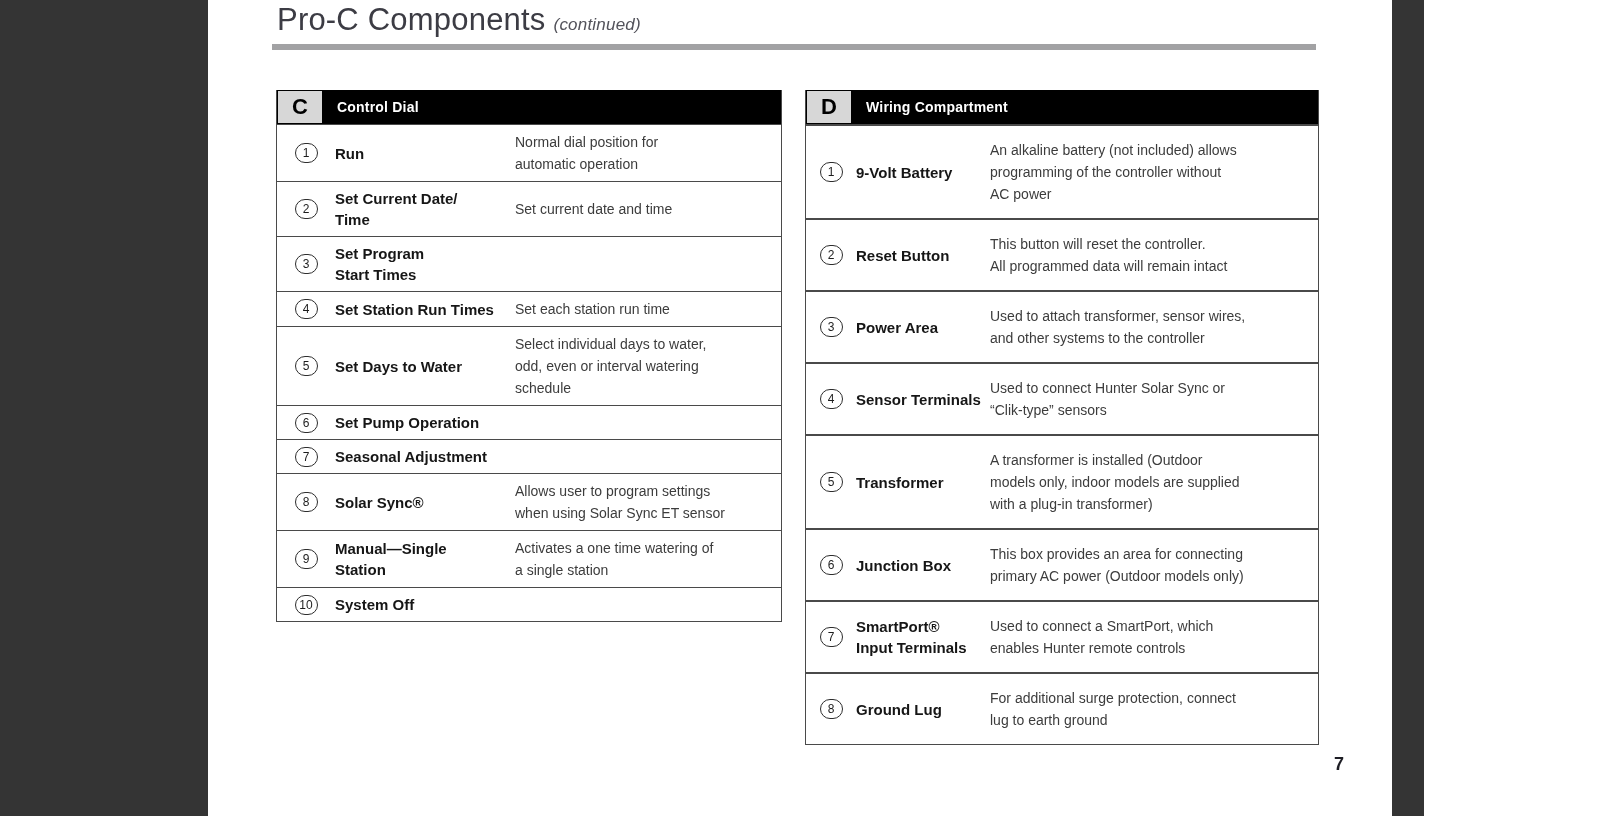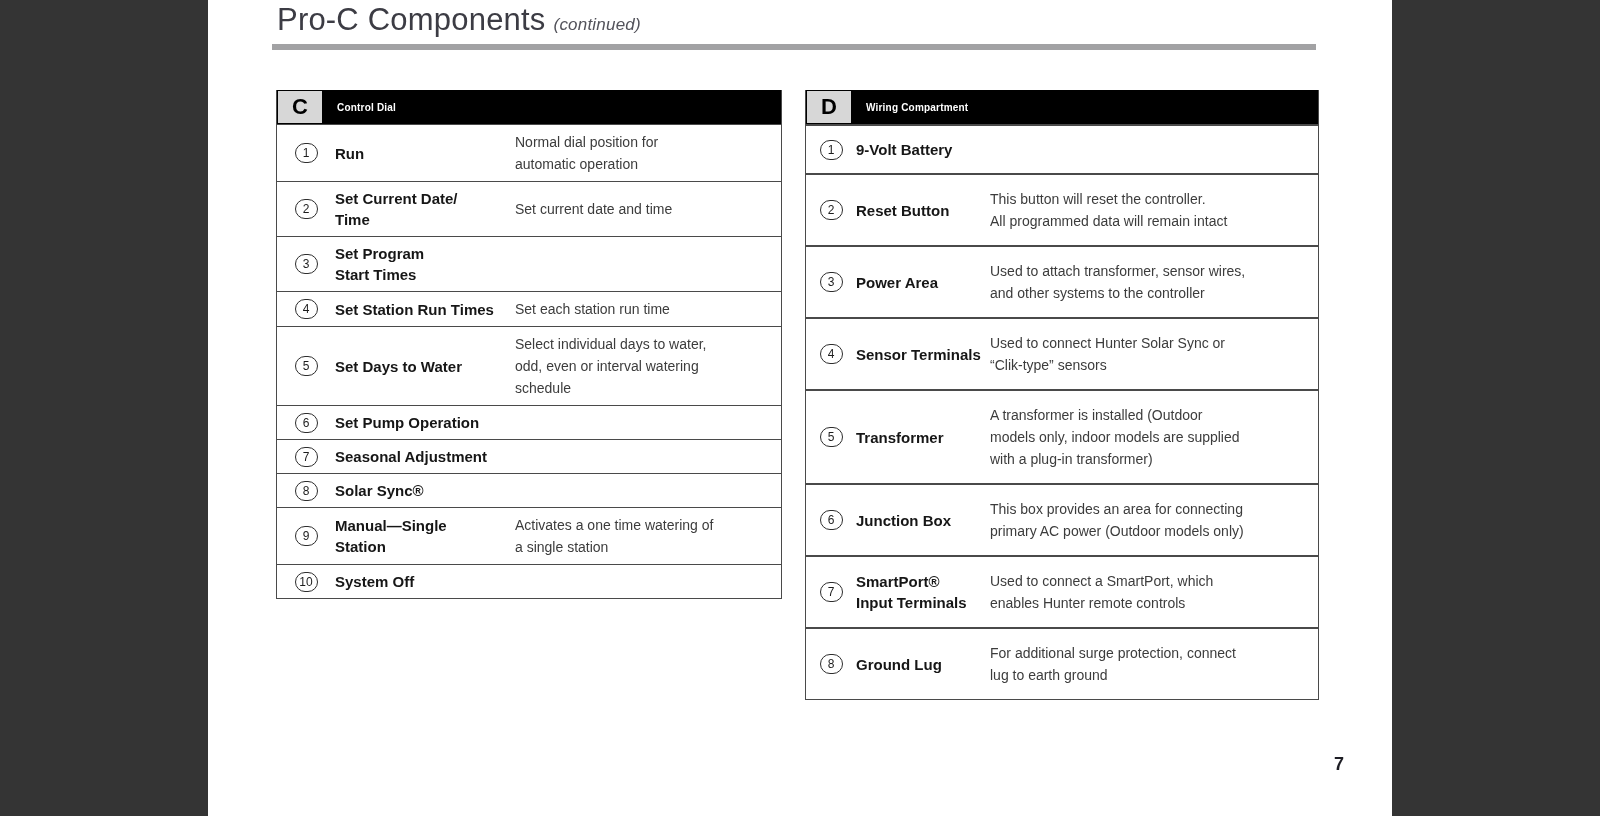--- a/index.html
+++ b/index.html
@@ -1,17 +1,17 @@
 <!DOCTYPE html>
 <html><head>
 <meta charset="utf-8">
 <style>
   html,body{margin:0;padding:0;background:#ffffff;}
   #page{
-    position:relative;width:1600px;height:816px;overflow:hidden;background:#ffffff;
+    position:relative;width:1424px;height:816px;overflow:hidden;background:#ffffff;
     font-family:"Liberation Sans","DejaVu Sans",sans-serif;
   }
   .side-panel{position:absolute;top:0;height:816px;width:208px;background:#343434;}
   #side-left{left:0;}
   #side-right{left:1392px;}
 
   .doc-title{
     position:absolute;left:277px;top:2px;
     font-size:31px;font-weight:300;color:#3c3c44;letter-spacing:0.2px;
     white-space:nowrap;
@@ -24,21 +24,21 @@
   #table-c{left:276px;width:504px;}
   #table-d{left:805px;width:512px;}
 
   .thead{display:flex;align-items:stretch;height:34px;background:#000000;}
   .letter-box{
     width:44px;margin:1px;background:#d7d7d7;color:#000000;
     display:flex;align-items:center;justify-content:center;
     font-size:22px;font-weight:700;
   }
   .thead-title{display:flex;align-items:center;margin-left:14px;color:#ffffff;
-    font-size:10px;font-weight:700;letter-spacing:0.2px;}
+    font-size:14px;font-weight:700;letter-spacing:0.2px;}
 
   .trow{display:flex;align-items:center;}
   #table-c .trow{padding:6px 0;border-top:1px solid #4a4a4a;}
   #table-c .trow:first-of-type{border-top:none;}
   #table-d .trow{padding:13px 0;border-top:2px solid #4a4a4a;}
   #table-d .trow:first-of-type{border-top:none;}
 
   .cell-num{display:flex;justify-content:center;flex:none;}
   #table-c .cell-num{width:58px;}
   #table-d .cell-num{width:50px;}
@@ -125,20 +125,22 @@
       <div class="cell-num">
           <span class="circle-num">7</span>
         </div>
       <div class="cell-name">Seasonal Adjustment</div>
     </div>
     <div class="trow">
       <div class="cell-num">
           <span class="circle-num">8</span>
         </div>
       <div class="cell-name">Solar Sync®</div>
+      <div class="cell-desc">Allows user to program settings
+when using Solar Sync ET sensor</div>
     </div>
     <div class="trow">
       <div class="cell-num">
           <span class="circle-num">9</span>
         </div>
       <div class="cell-name">Manual—Single
 Station</div>
       <div class="cell-desc">Activates a one time watering of
 a single station</div>
     </div>
@@ -154,20 +156,23 @@
     <div class="thead">
       <div class="letter-box">D</div>
       <div class="thead-title">Wiring Compartment</div>
     </div>
 
     <div class="trow">
       <div class="cell-num">
           <span class="circle-num">1</span>
         </div>
       <div class="cell-name">9-Volt Battery</div>
+      <div class="cell-desc">An alkaline battery (not included) allows
+programming of the controller without
+AC power</div>
     </div>
     <div class="trow">
       <div class="cell-num">
           <span class="circle-num">2</span>
         </div>
       <div class="cell-name">Reset Button</div>
       <div class="cell-desc">This button will reset the controller.
 All programmed data will remain intact</div>
     </div>
     <div class="trow">

